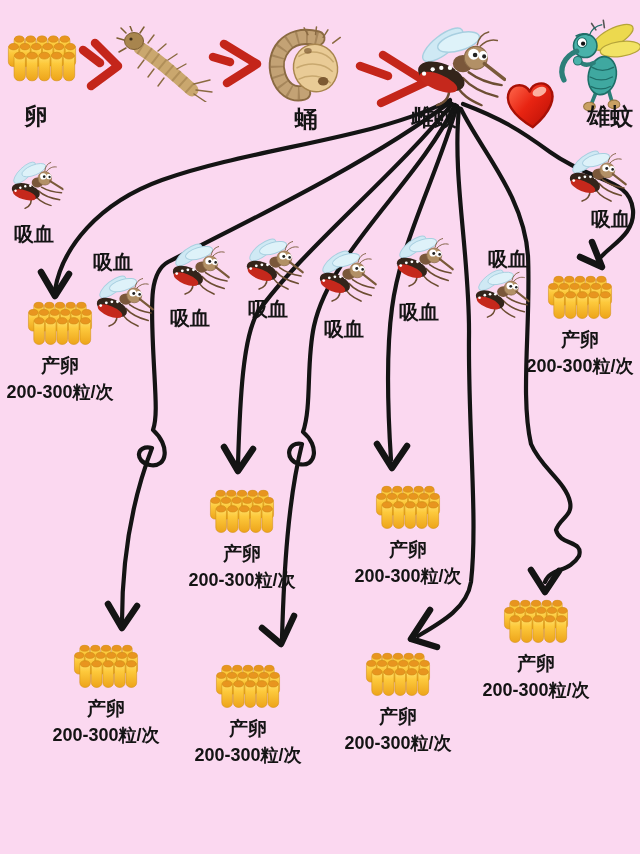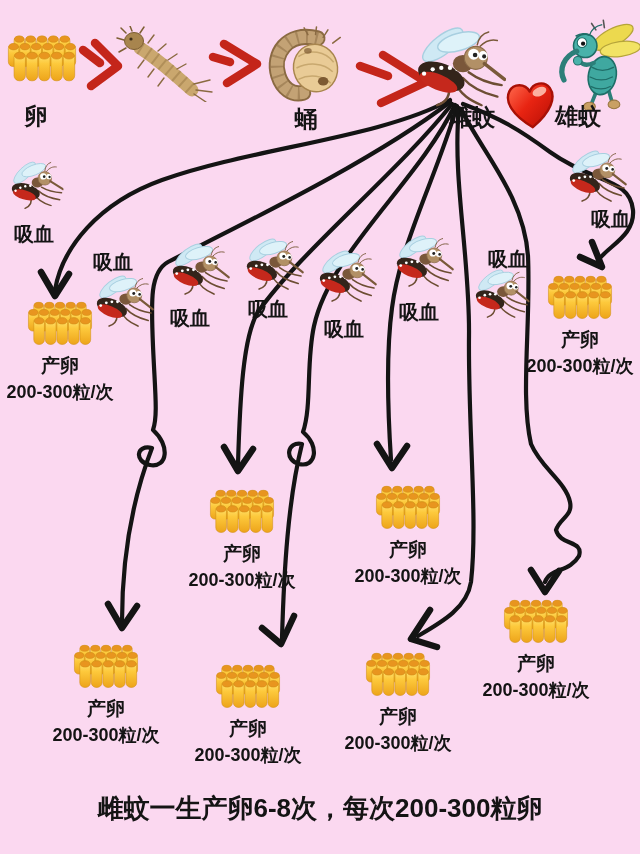--- a/index.html
+++ b/index.html
@@ -4,22 +4,22 @@
 <style>
   html,body{margin:0;padding:0}
   body{font-family:"Liberation Sans","DejaVu Sans",sans-serif}
   #stage{position:relative;width:640px;height:854px;background:#fbd8f0;overflow:hidden}
   #artwork{position:absolute;left:0;top:0;width:640px;height:854px}
   .txt{position:absolute;font-weight:bold;color:#141414;white-space:nowrap;transform:translateX(-50%)}
   .stage-label{font-size:23px}
   .st-egg{left:36px;top:101px}
   .st-larva{left:176px;top:102px}
   .st-pupa{left:306px;top:104px}
-  .st-female{left:472px;top:102px}
-  .st-male{left:578px;top:101px}
+  .st-female{left:434px;top:102px}
+  .st-male{left:610px;top:101px}
   .suck{font-size:20px}
   .s1{left:34px;top:221px}.s2{left:113px;top:249px}.s3{left:190px;top:305px}
   .s4{left:268px;top:296px}.s5{left:344px;top:316px}.s6{left:419px;top:299px}
   .s7{left:508px;top:246px}.s8{left:611px;top:206px}
   .icon{position:absolute}
   .eggs0{left:6px;top:33px;width:72px;height:52px}
   .larva-i{left:114px;top:26px;width:100px;height:76px}
   .pupa-i{left:262px;top:26px;width:88px;height:82px}
   .fem-big{left:414px;top:22px;width:92px;height:86px}
   .heart-i{left:502px;top:79px;width:58px;height:54px;transform:rotate(-5deg)}
@@ -331,15 +331,14 @@
     <div class="rate">200-300粒/次</div>
   </div>
   <div class="batch b8">
     <svg viewBox="0 0 76 54">
         <use href="#sym-eggs"></use>
       </svg>
     <div class="lay">产卵</div>
     <div class="rate">200-300粒/次</div>
   </div>
 
-  <div class="txt caption">雌蚊一生产卵6-8次，每次200-300粒卵</div>
 
 </div>
 
 </body></html>

